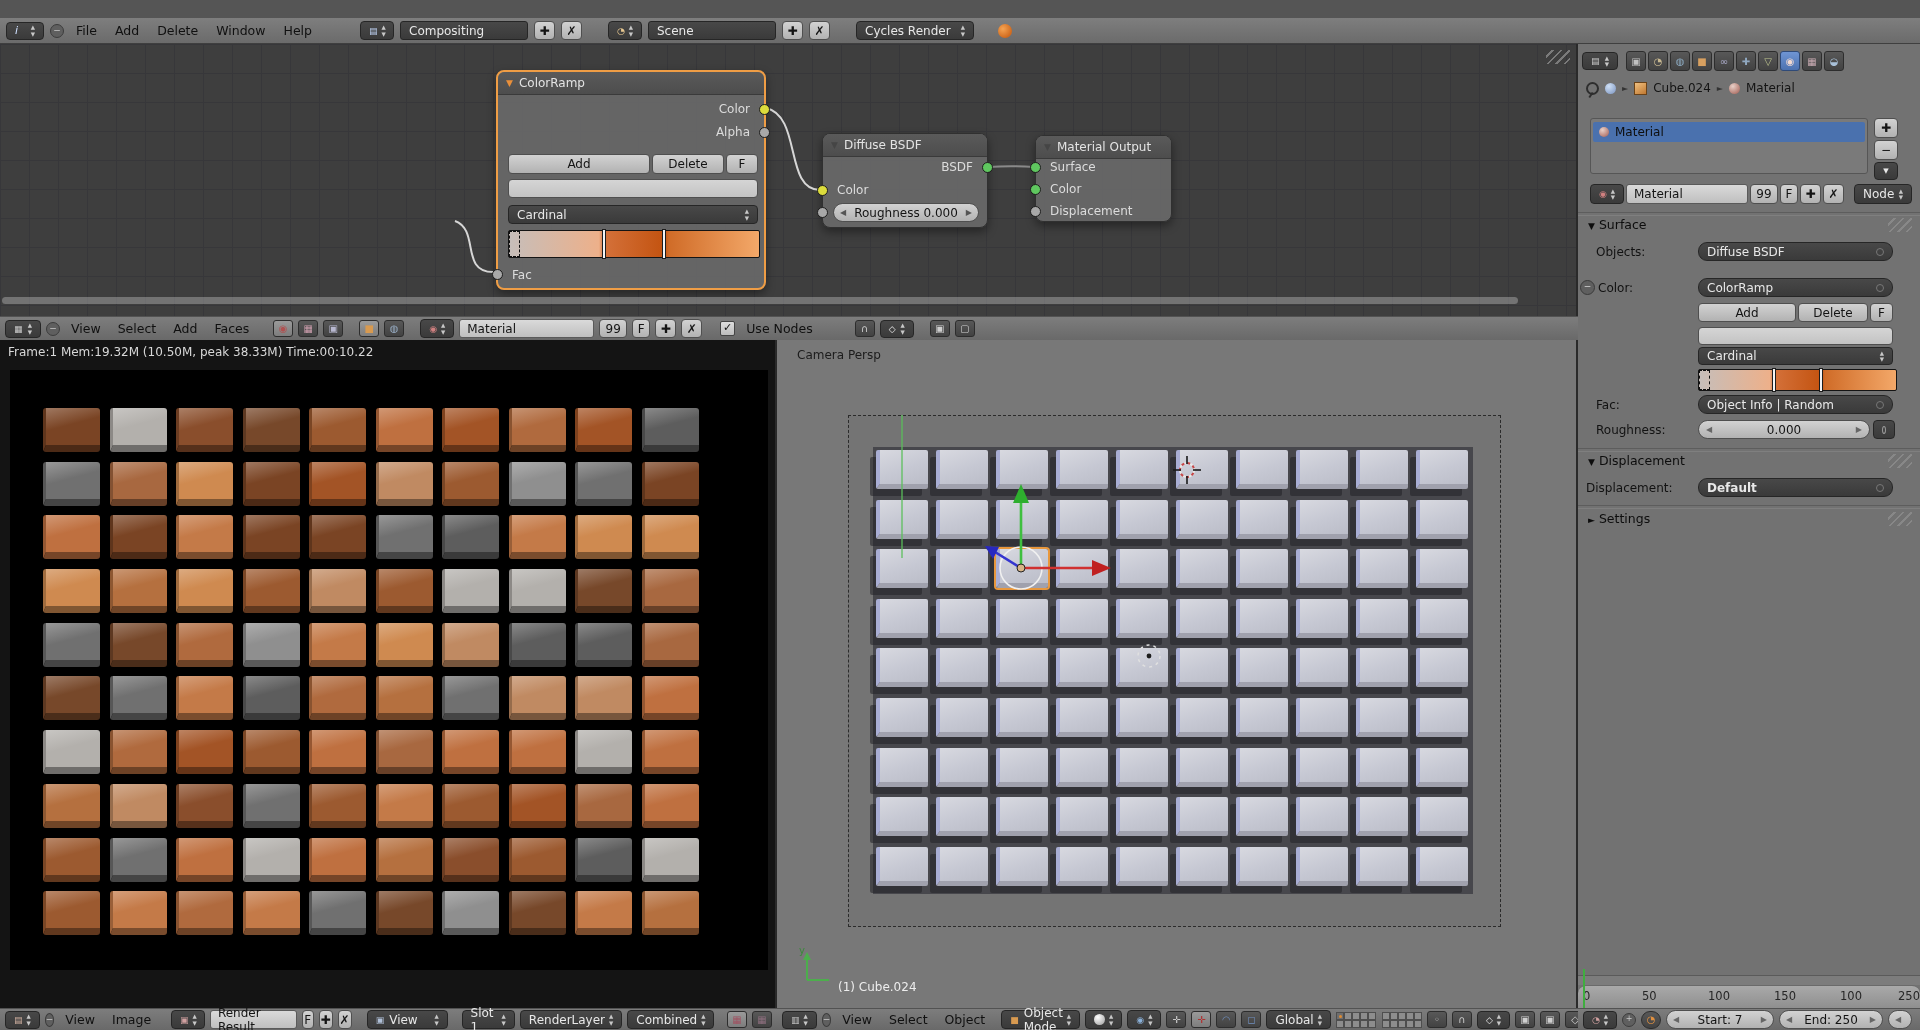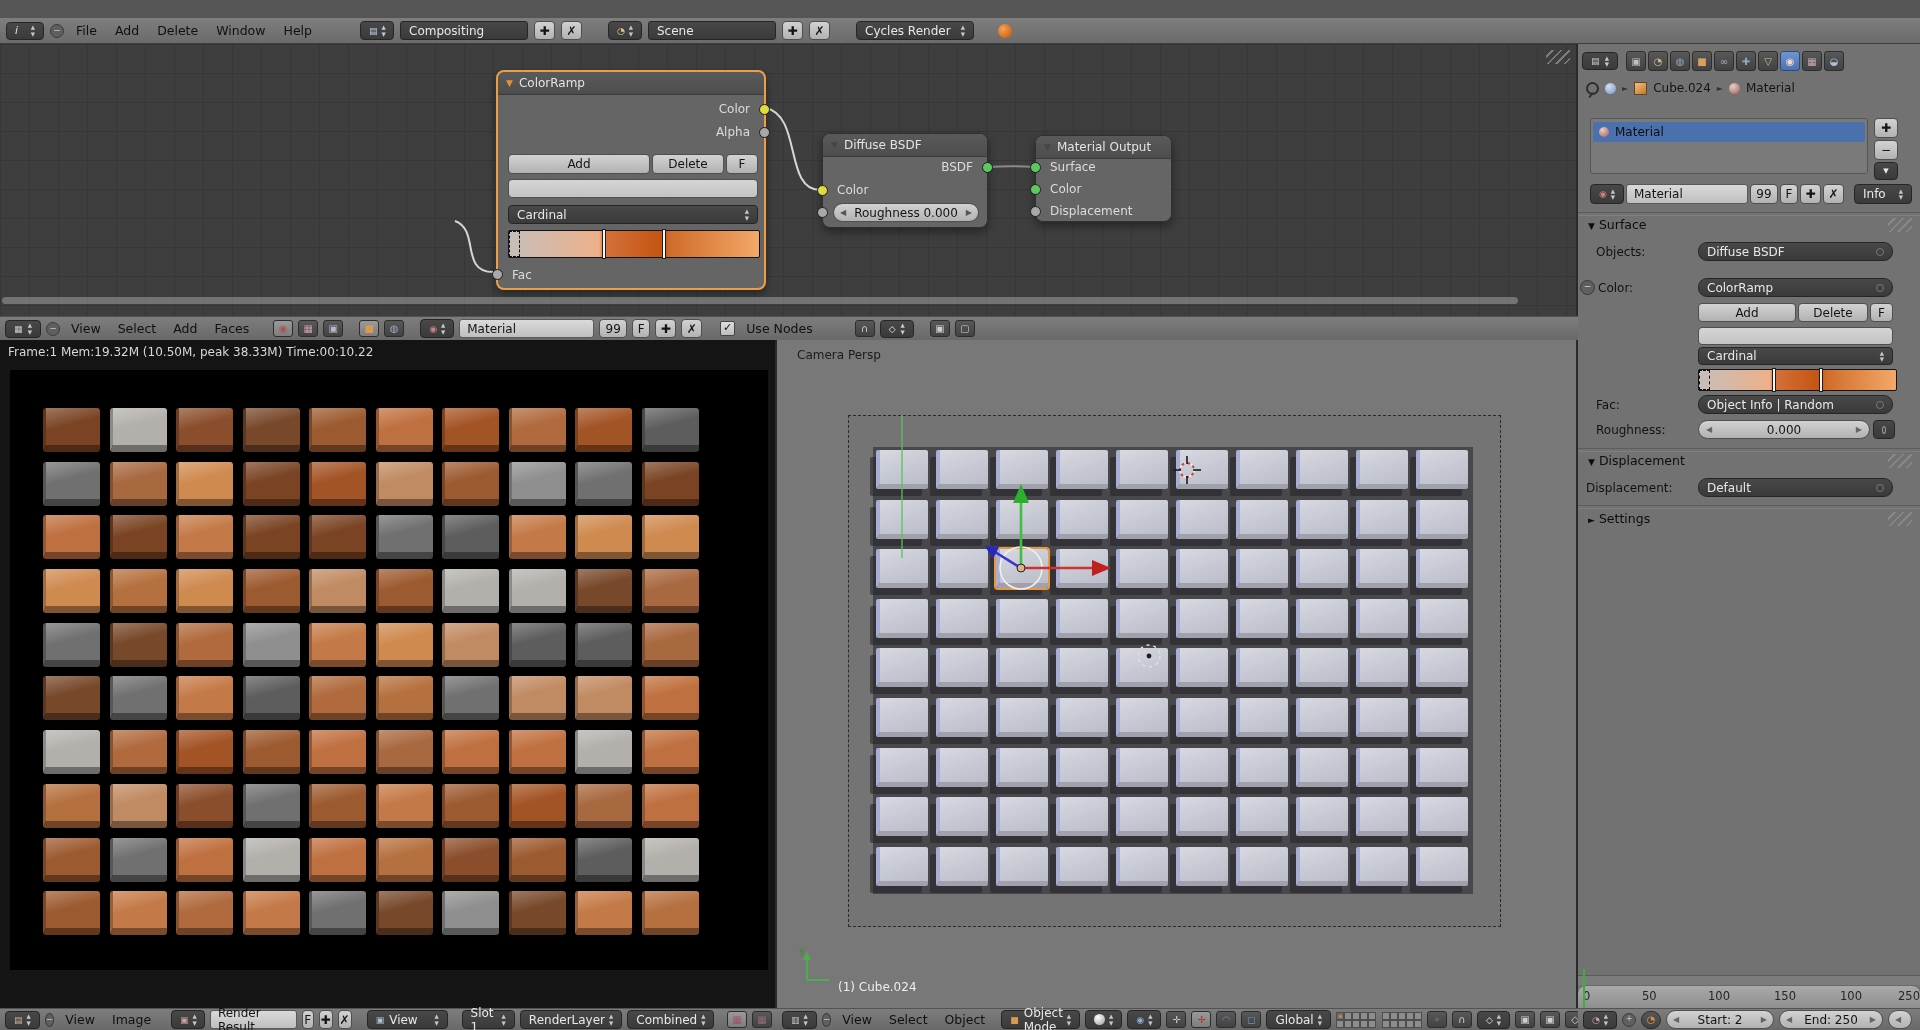--- a/index.html
+++ b/index.html
@@ -767,21 +767,21 @@
         </span>
     </span>
     <span class="field-light" style="position:absolute;left:48px;top:140px;width:122px;height:20px;border-radius:3px;">
       <span>Material</span>
     </span>
     <span class="btn-light" style="position:absolute;left:172px;top:140px;width:28px;height:20px;">99</span>
     <span class="btn-light" style="position:absolute;left:202px;top:140px;width:18px;height:20px;">F</span>
     <span class="btn-light" style="position:absolute;left:222px;top:140px;width:21px;height:20px;">✚</span>
     <span class="btn-light" style="position:absolute;left:245px;top:140px;width:21px;height:20px;">✗</span>
     <span class="field-dark" style="position:absolute;left:276px;top:140px;width:58px;height:20px;">
-      <span>Info</span>
+      <span>Node</span>
       <span class="updown">
           <span>▲</span>
           <span>▼</span>
         </span>
     </span>
     <div class="sep" style="top:168px;"></div>
 
     <span class="panel-title" style="left:10px;top:173px;">
       <span style="font-size:9px;">▼</span> <span>Surface</span>
     </span>
@@ -827,21 +827,21 @@
     <span class="field-dark" style="position:absolute;left:295px;top:376px;width:22px;height:19px;justify-content:center;">
       <span style="width:6px;height:6px;border-radius:50%;border:1px solid #999;"></span>
     </span>
     <div class="sep" style="top:404px;"></div>
 
     <span class="panel-title" style="left:10px;top:409px;">
       <span style="font-size:9px;">▼</span> <span>Displacement</span>
     </span>
     <div class="grip" style="right:8px;top:410px;"></div>
     <span class="prop-label" style="left:8px;top:437px;">Displacement:</span>
-    <span class="field-dark" style="position:absolute;left:120px;top:434px;width:195px;height:19px;border-radius:9px;">
+    <span class="field-dark" style="position:absolute;left:120px;top:434px;width:195px;height:19px;border-radius:9px;font-weight:bold;">
       <span>Default</span>
       <span style="margin-left:auto;width:6px;height:6px;border-radius:50%;border:1px solid #777;"></span>
     </span>
     <div class="sep" style="top:461px;"></div>
 
     <span class="panel-title" style="left:10px;top:467px;">
       <span style="font-size:9px;">►</span> <span>Settings</span>
     </span>
     <div class="grip" style="right:8px;top:468px;"></div>
 
@@ -862,21 +862,21 @@
             <span>▲</span>
             <span>▼</span>
           </span>
       </span>
       <span class="collapse-dot" style="font-size:8px;line-height:9px;">+</span>
       <span class="icon-btn" style="border-radius:9px;height:18px;">
           <span style="color:#e09040">◔</span>
         </span>
       <span class="btn-light pill" style="position:relative;height:19px;width:108px;">
         <span style="position:absolute;left:6px;font-size:8px;color:#666;">◀</span>
-        <span style="margin:0 auto;">Start: 2</span>
+        <span style="margin:0 auto;">Start: 7</span>
         <span style="position:absolute;right:6px;font-size:8px;color:#666;">▶</span>
       </span>
       <span class="btn-light pill" style="position:relative;height:19px;width:104px;">
         <span style="position:absolute;left:6px;font-size:8px;color:#666;">◀</span>
         <span style="margin:0 auto;">End: 250</span>
         <span style="position:absolute;right:6px;font-size:8px;color:#666;">▶</span>
       </span>
       <span class="btn-light pill" style="height:19px;width:24px;justify-content:flex-start;padding-left:6px;">
         <span style="font-size:8px;color:#666;">◀</span>
       </span>

